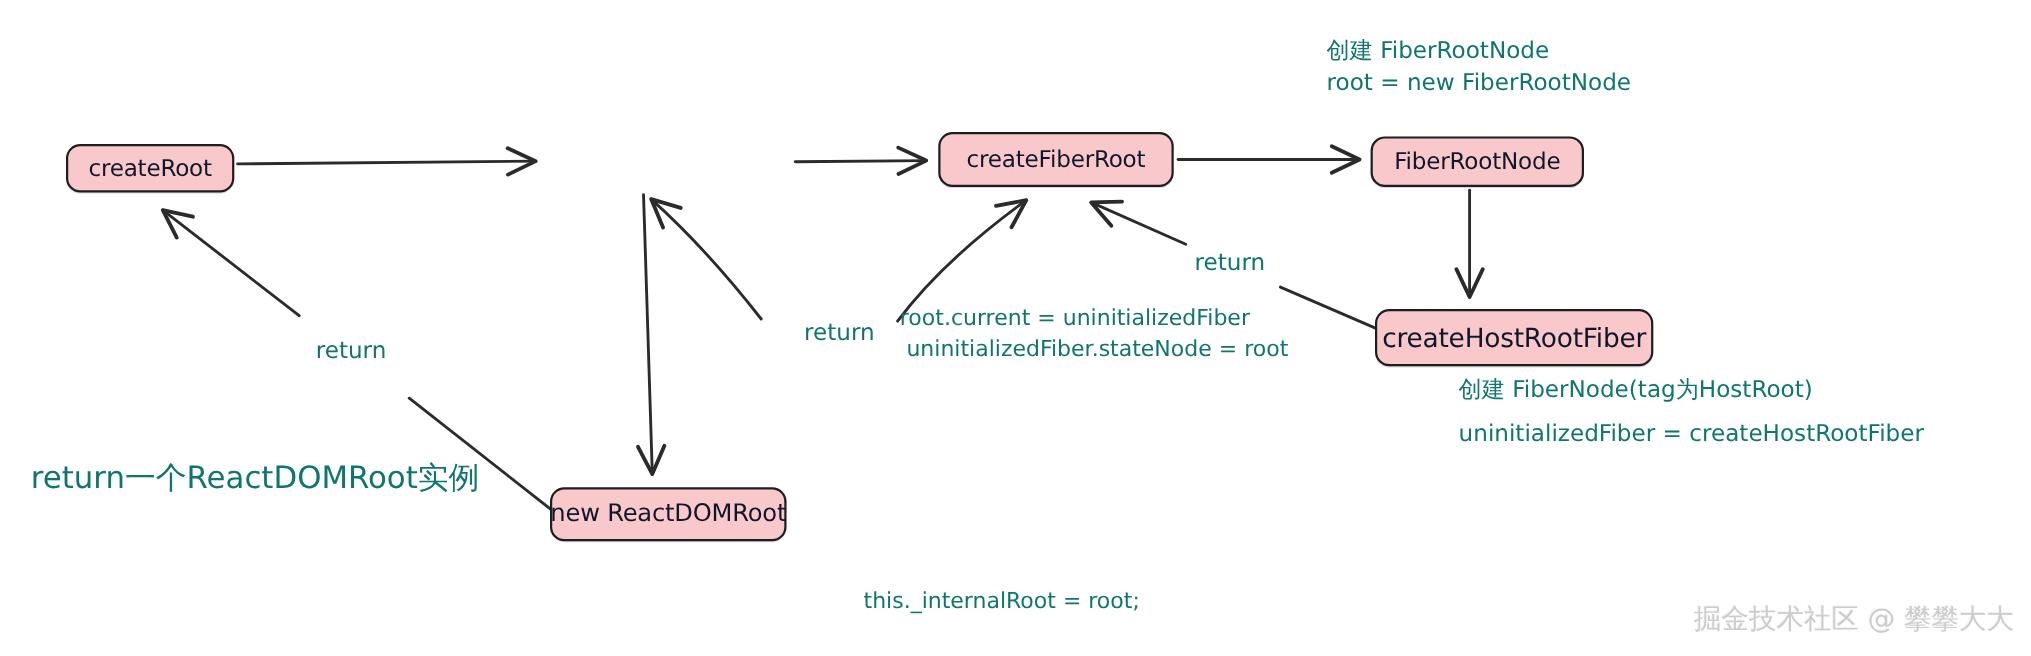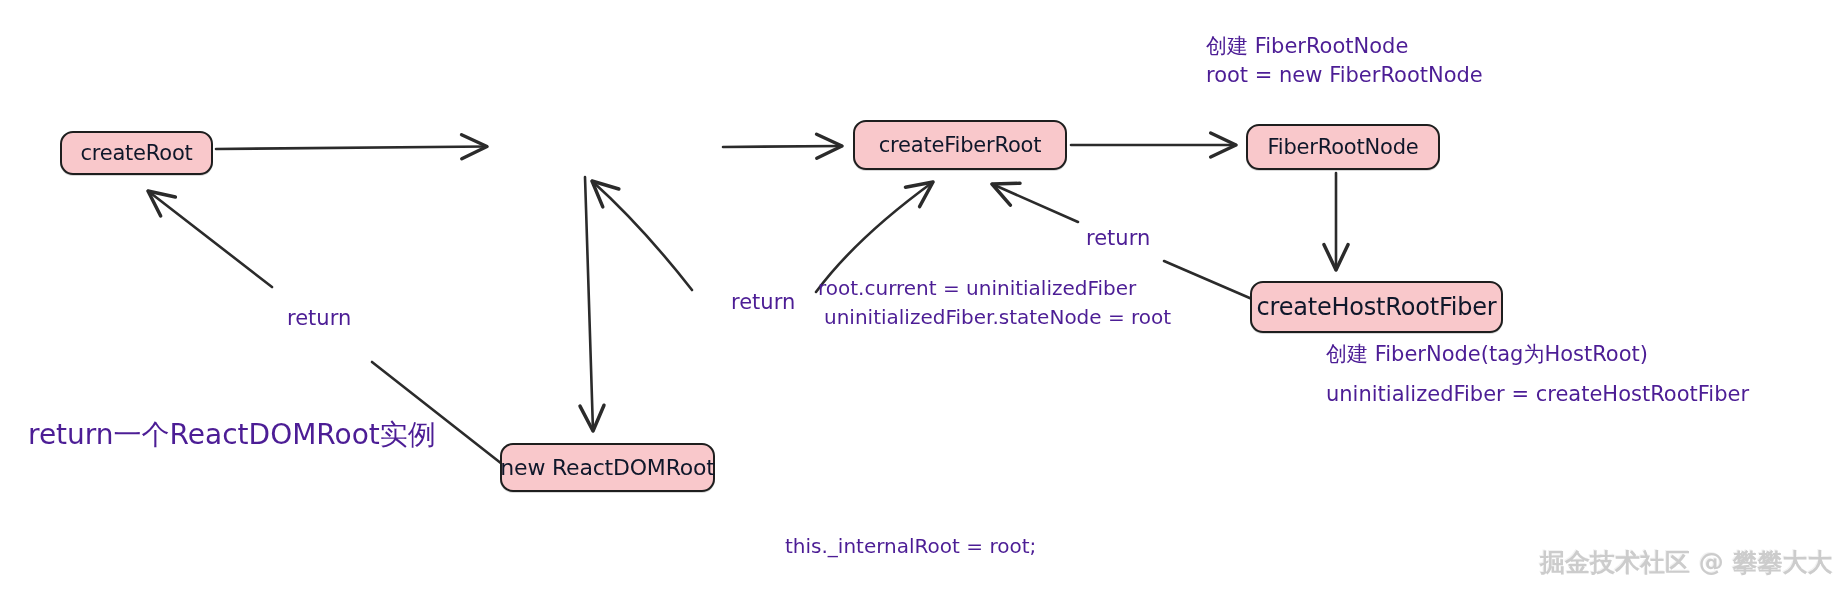--- a/index.html
+++ b/index.html
@@ -21,29 +21,29 @@
     display:flex;align-items:center;justify-content:center;
     font-size:21px;
     letter-spacing:-0.2px;
     color:#0f172a;
     white-space:nowrap;
     box-shadow:0 1px 0 rgba(0,0,0,0.15);
   }
   .note{
     position:absolute;
     white-space:nowrap;
-    color:#4c1d95;
+    color:#0f766e;
   }
   .f20{font-size:20px;}
   .f21{font-size:21px;}
   .f24{font-size:28px;}
   .watermark{
     position:absolute;
     font-size:25px;
-    font-weight:bold;
+    font-weight:normal;
     color:#cccccc;
     text-shadow:1px 1px 0 #ffffff, -1px -1px 0 #f2f2f2;
     white-space:nowrap;
   }
 </style>
 </head>
 <body>
 
 <div class="stage">
 

